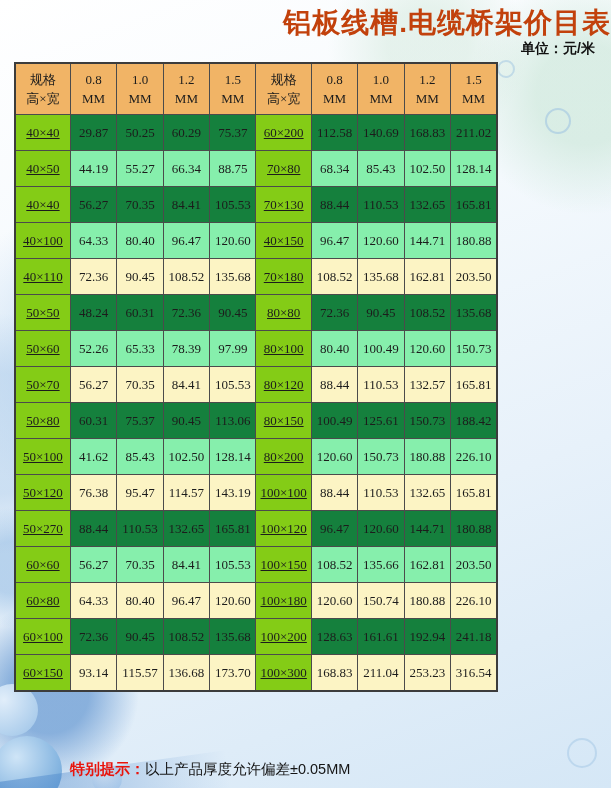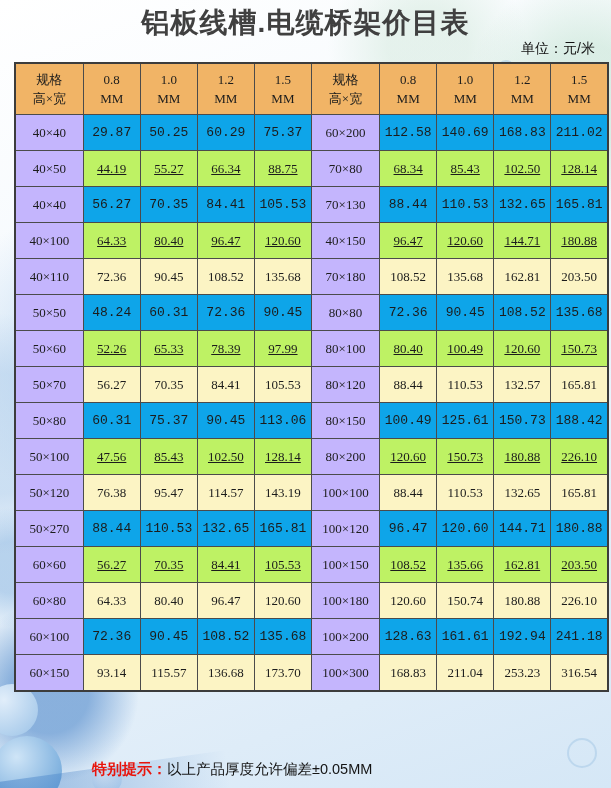--- a/index.html
+++ b/index.html
@@ -19,48 +19,48 @@
   .b1{left:-14px;bottom:52px;width:52px;height:52px;background:radial-gradient(circle at 35% 30%,#eaf4fd,#9cc4e8);opacity:.9;}
   .b2{left:22px;bottom:110px;width:26px;height:26px;background:radial-gradient(circle at 35% 30%,#ffffff,#b7d6f0);opacity:.85;}
   .b3{left:-8px;bottom:-18px;width:70px;height:70px;background:radial-gradient(circle at 35% 30%,#cfe5f7,#5d9bd4);}
   .b4{left:92px;bottom:-6px;width:30px;height:30px;background:radial-gradient(circle at 35% 30%,#ffffff,#aacdee);opacity:.8;}
   .b5{right:40px;top:108px;width:22px;height:22px;border:2px solid rgba(150,190,225,.5);}
   .b6{right:96px;top:60px;width:14px;height:14px;border:2px solid rgba(150,190,225,.45);}
   .b7{right:14px;bottom:20px;width:26px;height:26px;border:2px solid rgba(150,190,225,.4);}
   .band{position:absolute;left:-30px;bottom:-26px;width:260px;height:46px;background:linear-gradient(90deg,#3f7dc5,rgba(120,170,220,0));transform:rotate(-8deg);opacity:.55;pointer-events:none;}
 
   .title{
-    position:absolute;top:4px;left:0;width:100%;text-align:center;
-    font-size:28px;font-weight:bold;color:#404040;letter-spacing:1px;margin:0;
+    position:absolute;top:4px;left:0;width:100%;text-align:right;
+    font-size:28px;font-weight:bold;color:#c2410c;letter-spacing:1px;margin:0;
   }
   .unit{
-    position:absolute;top:40px;right:16px;font-size:14px;color:#111;
+    position:absolute;top:40px;right:16px;font-size:14px;color:#111;font-weight:bold;
   }
   table.price{
-    position:absolute;left:14px;top:62px;width:595px;
+    position:absolute;left:14px;top:62px;width:484px;
     border-collapse:collapse;table-layout:fixed;
     border:2px solid #3c3c3c;
     font-family:"Liberation Serif","DejaVu Serif",serif;
     font-size:13px;color:#1c1c1c;
   }
   col.c-spec{width:11.5%;}
   col.c-num{width:9.625%;}
   .price th,.price td{
     border:1px solid #4b4b4b;text-align:center;vertical-align:middle;
     padding:0;
   }
   .price thead th{background:#f1b466;font-weight:normal;height:50px;line-height:1.5;}
   .price tbody td{height:35px;}
-  .price td.spec{background:#c4b5fd;}
-  tr.row-white td:not(.spec){background:#0ea5e9;font-family:Liberation Mono, monospace;}
-  tr.row-blue  td:not(.spec){background:#bef264;text-decoration:underline;}
+  .price td.spec{background:#84cc16;text-decoration:underline;}
+  tr.row-white td:not(.spec){background:#15803d;}
+  tr.row-blue  td:not(.spec){background:#86efac;}
   tr.row-yellow td:not(.spec){background:#fcf4c4;}
   .notice{
     position:absolute;left:0;top:760px;width:100%;
-    padding-left:92px;box-sizing:border-box;
+    padding-left:70px;box-sizing:border-box;
     font-size:14.5px;color:#141414;
   }
   .notice .label{color:#e8140c;font-weight:bold;font-size:15px;}
 </style>
 </head>
 <body>
 
 <div class="bubble b1"></div>
 <div class="bubble b2"></div>
 <div class="bubble b3"></div>
@@ -204,21 +204,21 @@
     <td>90.45</td>
     <td>113.06</td>
     <td class="spec">80×150</td>
     <td>100.49</td>
     <td>125.61</td>
     <td>150.73</td>
     <td>188.42</td>
   </tr>
       <tr class="row-blue">
     <td class="spec">50×100</td>
-    <td>47.56</td>
+    <td>41.62</td>
     <td>85.43</td>
     <td>102.50</td>
     <td>128.14</td>
     <td class="spec">80×200</td>
     <td>120.60</td>
     <td>150.73</td>
     <td>180.88</td>
     <td>226.10</td>
   </tr>
       <tr class="row-yellow">

